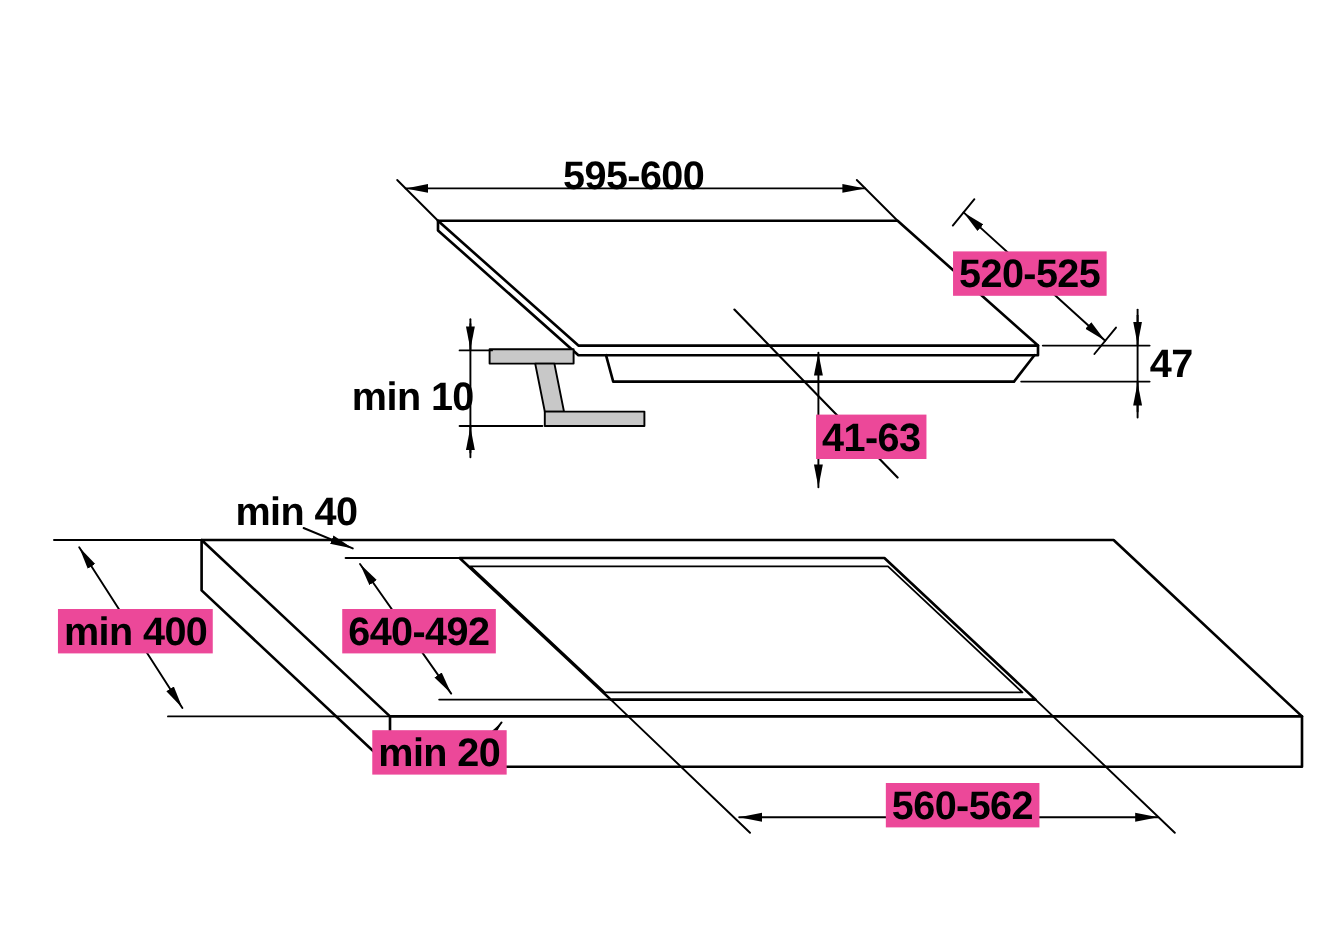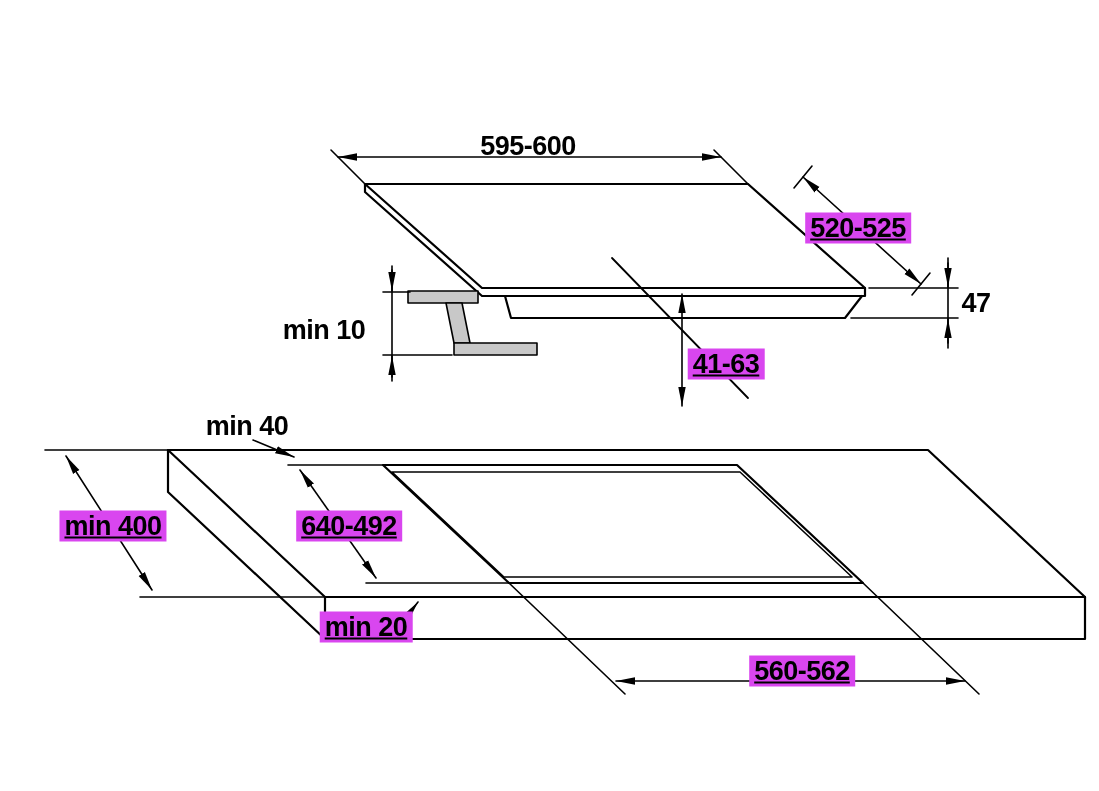--- a/index.html
+++ b/index.html
@@ -7,31 +7,30 @@
     position:relative;
     width:1099px;height:791px;
     background:#ffffff;
     font-family:"Liberation Sans", sans-serif;
     overflow:hidden;
   }
   svg{position:absolute;left:0;top:0;}
   .dim-label{
     position:absolute;
     transform:translate(-50%,-50%);
-    font-size:27px;
+    font-size:33px;
     font-weight:600;
     letter-spacing:-0.5px;
     color:#000;
     white-space:nowrap;
     line-height:1;
   }
   .dim-label.bg{
-    background:#d946ef;
+    background:#ec4899;
     padding:2px 5px;
-    text-decoration:underline;
   }
 </style>
 </head>
 <body>
 
 <div class="stage">
 
   <svg width="1099" height="791" viewBox="0 0 1099 791">
     <defs>
       <marker id="arrE" viewBox="0 0 20 10" refX="19" refY="5" markerWidth="20" markerHeight="10" orient="auto" markerUnits="userSpaceOnUse">
@@ -139,21 +138,21 @@
   </svg>
 
   <div class="dim-label" style="left:528px;top:146px;">595-600</div>
 
   <div class="dim-label bg" style="left:858px;top:228px;">520-525</div>
 
   <div class="dim-label" style="left:976px;top:303px;">47</div>
 
   <div class="dim-label bg" style="left:726px;top:364px;">41-63</div>
 
-  <div class="dim-label" style="left:324px;top:330px;text-align:center;">min 10</div>
+  <div class="dim-label" style="left:344px;top:330px;text-align:center;">min 10</div>
 
   <div class="dim-label" style="left:247px;top:426px;text-align:right;">min 40</div>
 
   <div class="dim-label bg" style="left:113px;top:526px;">min 400</div>
 
   <div class="dim-label bg" style="left:349px;top:526px;">640-492</div>
 
   <div class="dim-label bg" style="left:366px;top:627px;">min 20</div>
 
   <div class="dim-label bg" style="left:770px;top:671px;margin-left:32px;">560-562</div>

